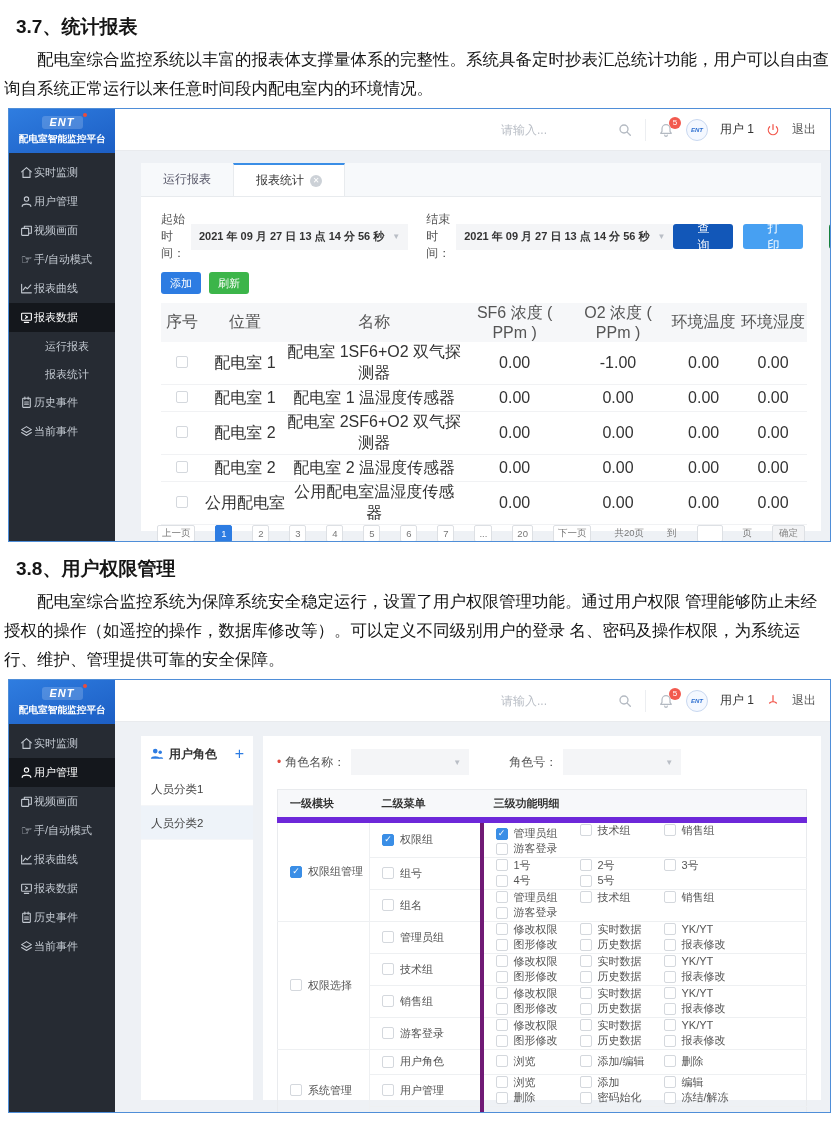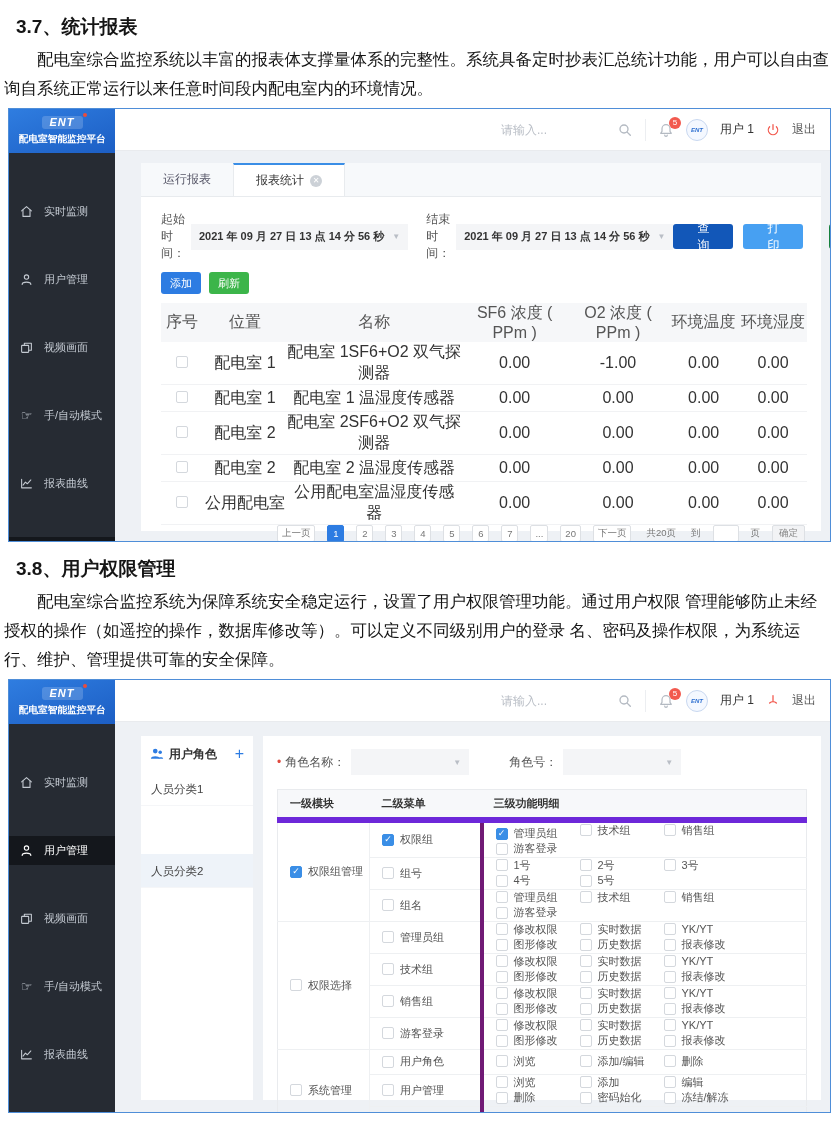--- a/index.html
+++ b/index.html
@@ -16,22 +16,22 @@
 
   
   .side { width:106px; background:#262b33; flex-shrink:0; display:flex; flex-direction:column; }
   .logo { height:44px; background:linear-gradient(160deg,#2f7de0,#1c5ec4); display:flex;
           flex-direction:column; align-items:center; justify-content:center; flex-shrink:0; }
   .logo-ent { position:relative; color:#fff; font-weight:800; font-style:italic; font-size:11px;
           letter-spacing:1px; background:rgba(255,255,255,.18); border-radius:3px; padding:0 8px; line-height:13px; }
   .logo-ent i { position:absolute; top:-3px; right:-4px; width:4px; height:4px; background:#e84c3d; border-radius:50%; font-style:normal; }
   .logo-pname { font-size:10.5px; font-weight:bold; color:#fff; margin-top:3px; white-space:nowrap; transform:scale(.92); }
   .side-menu { padding-top:5px; }
-  .side-item { height:29px; display:flex; align-items:center; gap:11px; padding-left:11px;
-          color:#c3c9d1; font-size:11px; white-space:nowrap; cursor:pointer;margin-top:39px; }
+  .side-item { height:29px; display:flex; align-items:center; gap:1px; padding-left:11px;
+          color:#c3c9d1; font-size:11px; white-space:nowrap; cursor:pointer; }
   .side-item.active { background:#14171c; color:#fff; }
   .side-item.sub { padding-left:36px; height:28px; }
   .side-item .icon { width:13px; height:13px; display:flex; align-items:center; justify-content:center; flex-shrink:0; }
   .side-item .icon svg { width:13px; height:13px; }
 
   
   .main { flex:1; display:flex; flex-direction:column; background:#eef1f5; min-width:0; }
   .topbar { height:42px; background:#fff; border-bottom:1px solid #e9ebee; display:flex;
           align-items:center; justify-content:flex-end; padding-right:14px; gap:12px; flex-shrink:0; }
   .search { display:flex; align-items:center; justify-content:space-between; width:132px; }
@@ -72,39 +72,39 @@
   .sbtn { height:22px; padding:0 9px; border:none; border-radius:3px; color:#fff; font-size:11px;
           display:flex; align-items:center; cursor:pointer; }
   .sbtn.add { background:#2d7ce2; } .sbtn.refresh { background:#3cb54a; }
   table.report { margin:0 14px 0 20px; border-collapse:collapse; font-size:16px; color:#333; }
   table.report th { background:#f6f7f9; font-weight:normal; color:#555; height:27px; }
   table.report td { height:27px; text-align:center; border-bottom:1px solid #f1f2f4; }
   .cb { width:12px; height:12px; border:1px solid #d4d8dd; border-radius:2px; background:#fff;
           display:inline-flex; align-items:center; justify-content:center; flex-shrink:0; cursor:pointer; }
   .cb.on { background:#3a8ee6; border-color:#3a8ee6; }
   .cb.on::after { content:"\2713"; color:#fff; font-size:9px; line-height:1; }
-  .pager { margin-top:auto; display:flex; justify-content:flex-end; align-items:center; gap:12px;
+  .pager { margin-top:auto; display:flex; justify-content:flex-end; align-items:center; gap:20px;
           padding:0 16px 0 0; font-size:9.5px; color:#777; flex-shrink:0; }
   .pg { min-width:17px; height:17px; border:1px solid #dde0e4; border-radius:2px; background:#fff;
           display:flex; align-items:center; justify-content:center; padding:0 4px; cursor:pointer; }
   .pg.active { background:#2d7ce2; border-color:#2d7ce2; color:#fff; }
   .pg-input { width:26px; height:17px; border:1px solid #dde0e4; border-radius:2px; outline:none; }
   .pg-ok { padding:0 6px; height:17px; background:#f2f3f5; border:1px solid #dde0e4; border-radius:2px;
           display:flex; align-items:center; color:#888; cursor:pointer; }
 
   
   .content2 { flex:1; display:flex; gap:10px; padding:14px 9px 12px 26px; min-height:0; }
   .role-panel { width:112px; background:#fff; flex-shrink:0; display:flex; flex-direction:column; }
   .role-head { height:36px; display:flex; align-items:center; padding:0 9px; gap:5px; flex-shrink:0; }
   .role-head svg { width:14px; height:14px; }
   .role-title { font-size:12px; font-weight:bold; color:#333; }
   .role-plus { margin-left:auto; color:#2d7ce2; font-size:16px; line-height:1; cursor:pointer; }
   .role-item { height:34px; line-height:34px; padding-left:10px; font-size:11.5px; color:#444;
           border-bottom:1px solid #f5f6f8; cursor:pointer; }
-  .role-item.active { background:#eef3f9;margin-top:48px; }
+  .role-item.active { background:#eef3f9; }
   .perm-card { flex:1; background:#fff; padding:13px 14px 12px; display:flex; flex-direction:column; min-width:0; }
   .form-row { display:flex; align-items:center; font-size:12px; color:#555; flex-shrink:0; }
   .req { color:#e04a3f; margin-right:4px; }
   .sel { width:118px; height:26px; background:#f4f5f7; margin-left:6px; display:flex; align-items:center;
           justify-content:flex-end; padding-right:8px; cursor:pointer; }
   table.perm { margin-top:14px; border:1px solid #e9ebee; border-collapse:collapse; font-size:11px;
           color:#555; width:100%; }
   table.perm th { background:#f7f8fa; height:30px; text-align:left; padding-left:12px; font-weight:bold;
           color:#333; border-bottom:6px solid #6d28d9; }
   table.perm td { border-top:1px solid #eef0f2; height:25px; padding-left:12px; }

